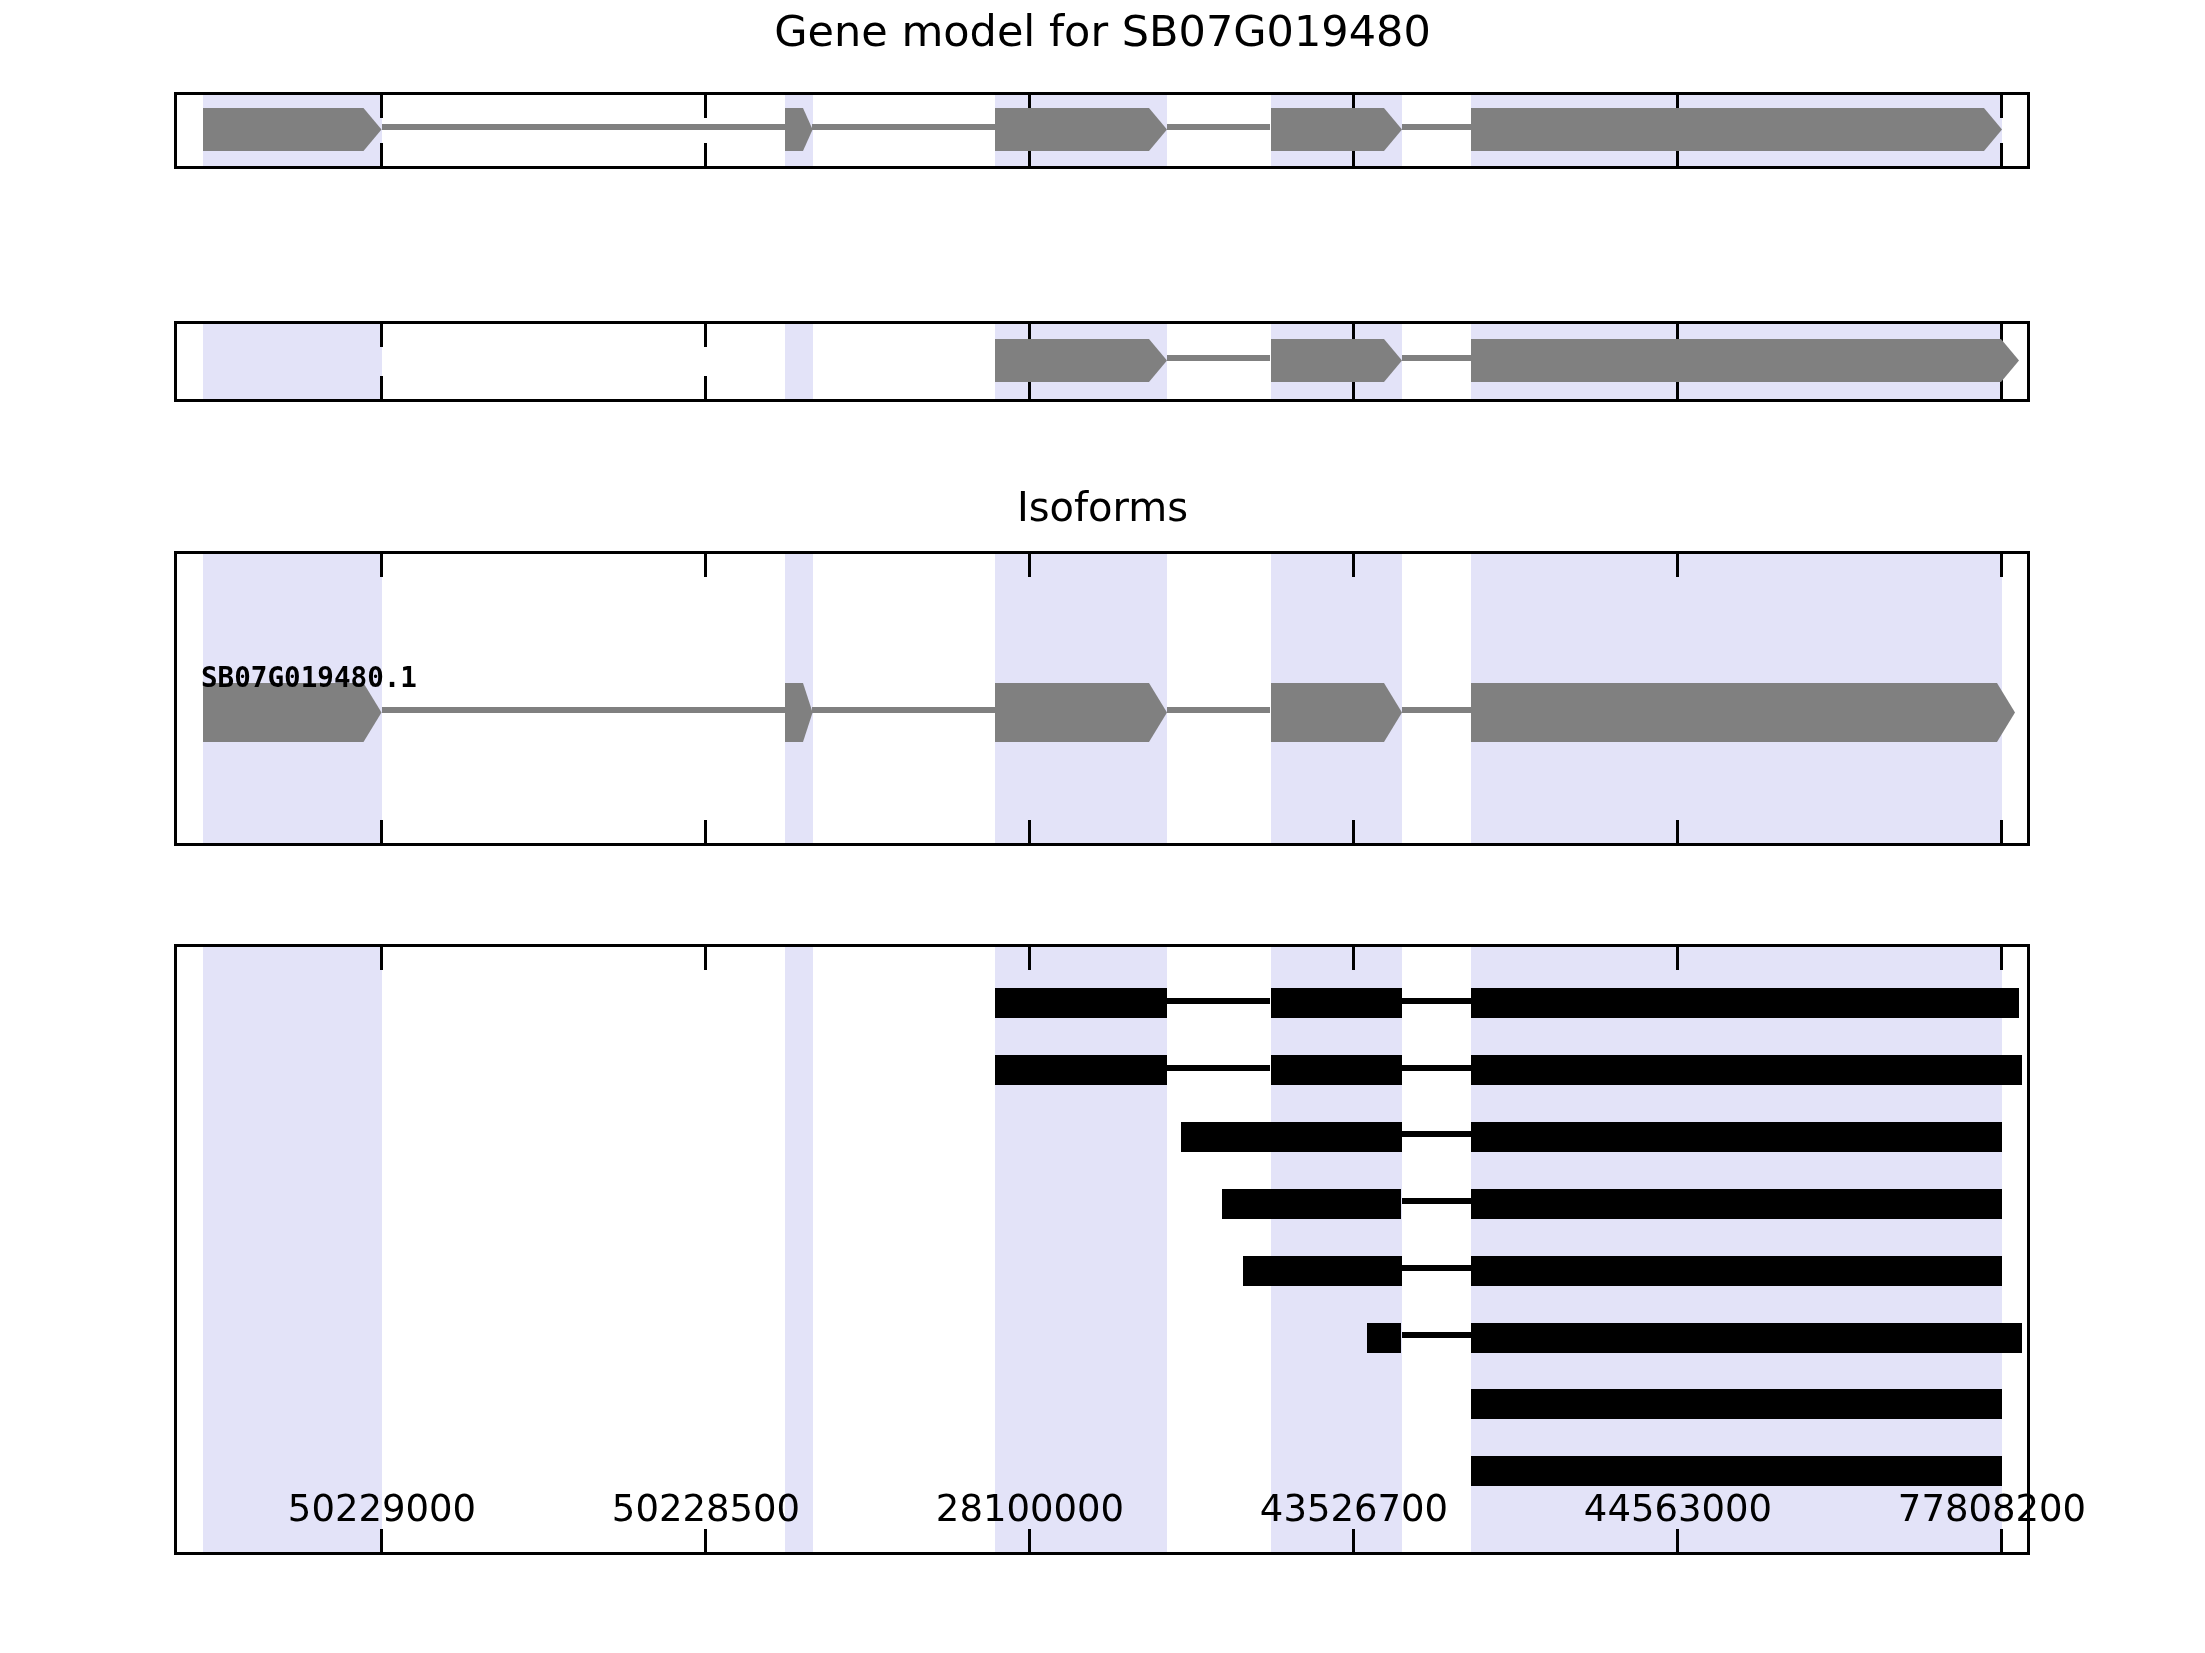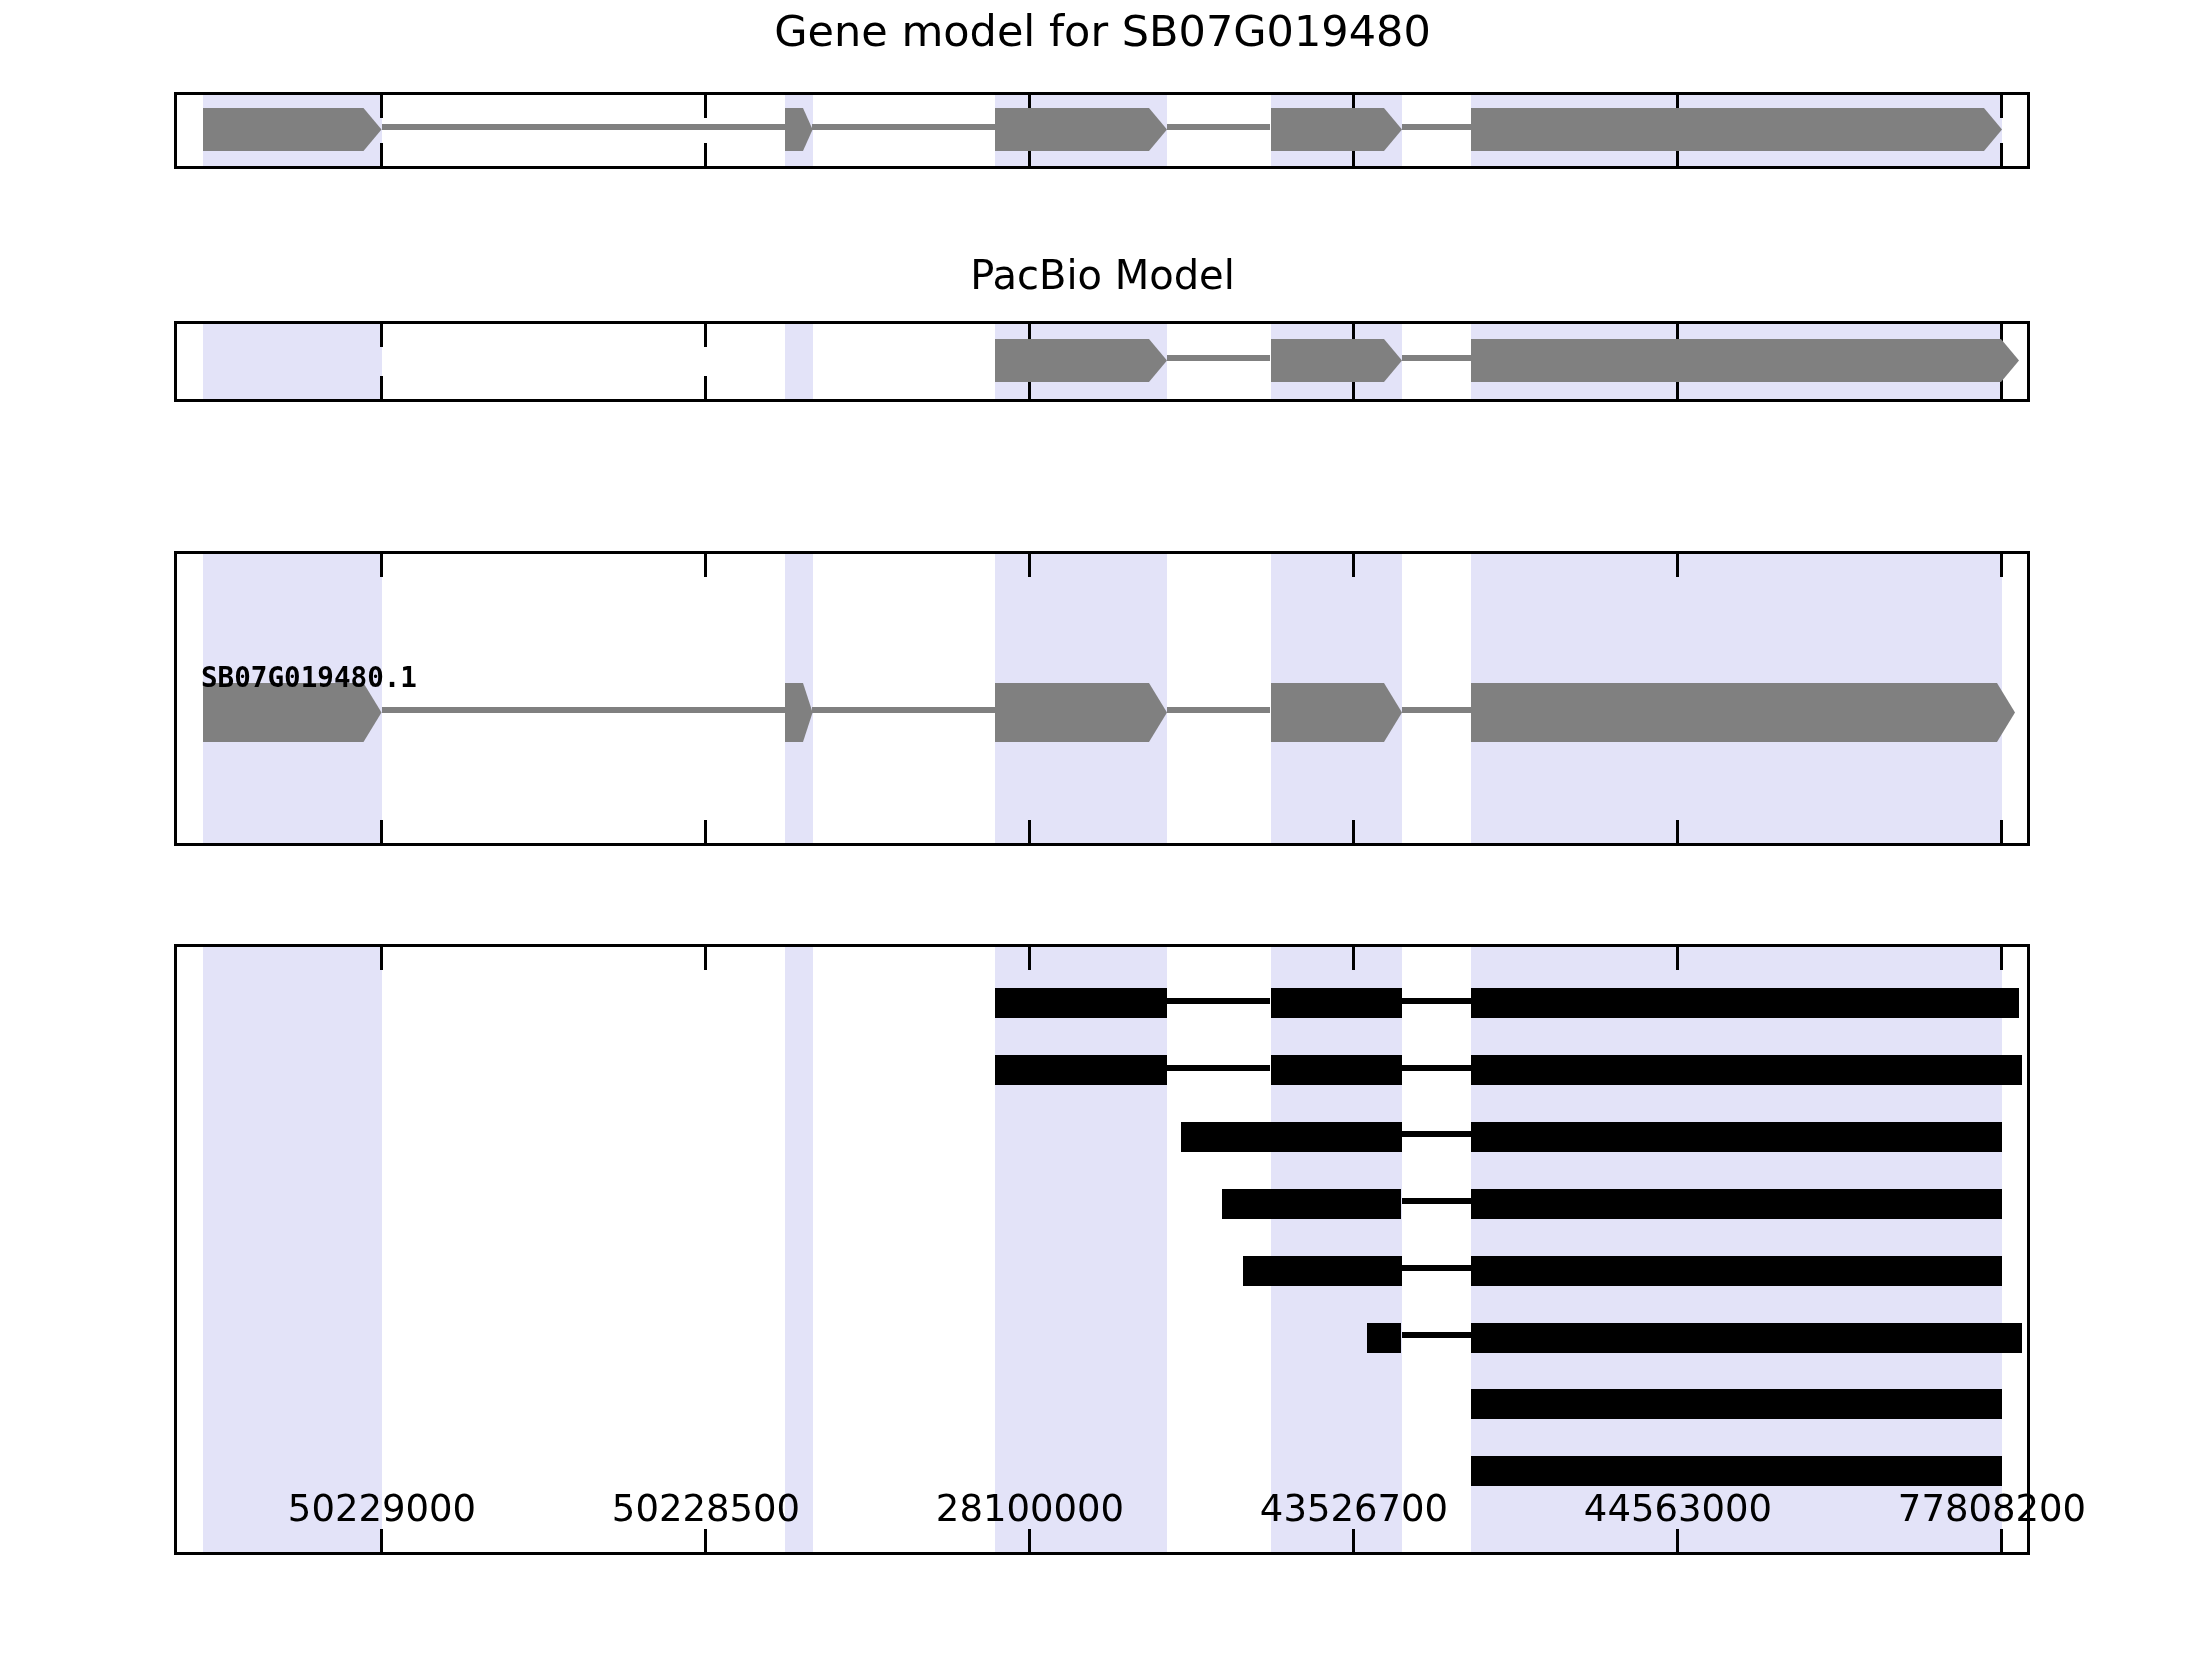--- a/index.html
+++ b/index.html
@@ -53,21 +53,21 @@
     font-family:"DejaVu Sans",sans-serif;font-size:37px;color:#000;
     transform:translateX(-50%);white-space:nowrap;
   }
 </style>
 </head>
 <body>
 
 <div class="fig">
 
   <div class="panel-title" id="title-gene">Gene model for SB07G019480</div>
-  <div class="panel-title" id="title-pacbio">PacBio Model</div>
+  <div class="panel-title" id="title-isoforms">Isoforms</div>
 
   <div class="axes" id="axes-gene">
       <div class="hl" style="left: 25.5px; width: 179px; background: rgb(227, 227, 248);"></div>
       <div class="hl" style="left: 608px; width: 27.6px; background: rgb(227, 227, 248);"></div>
       <div class="hl" style="left: 818px; width: 172px; background: rgb(227, 227, 248);"></div>
       <div class="hl" style="left: 1094px; width: 131px; background: rgb(227, 227, 248);"></div>
       <div class="hl" style="left: 1294px; width: 531px; background: rgb(227, 227, 248);"></div>
       <div class="tick top" style="left: 203px;"></div>
       <div class="tick bot" style="left: 203px;"></div>
       <div class="tick top" style="left: 527px;"></div>

